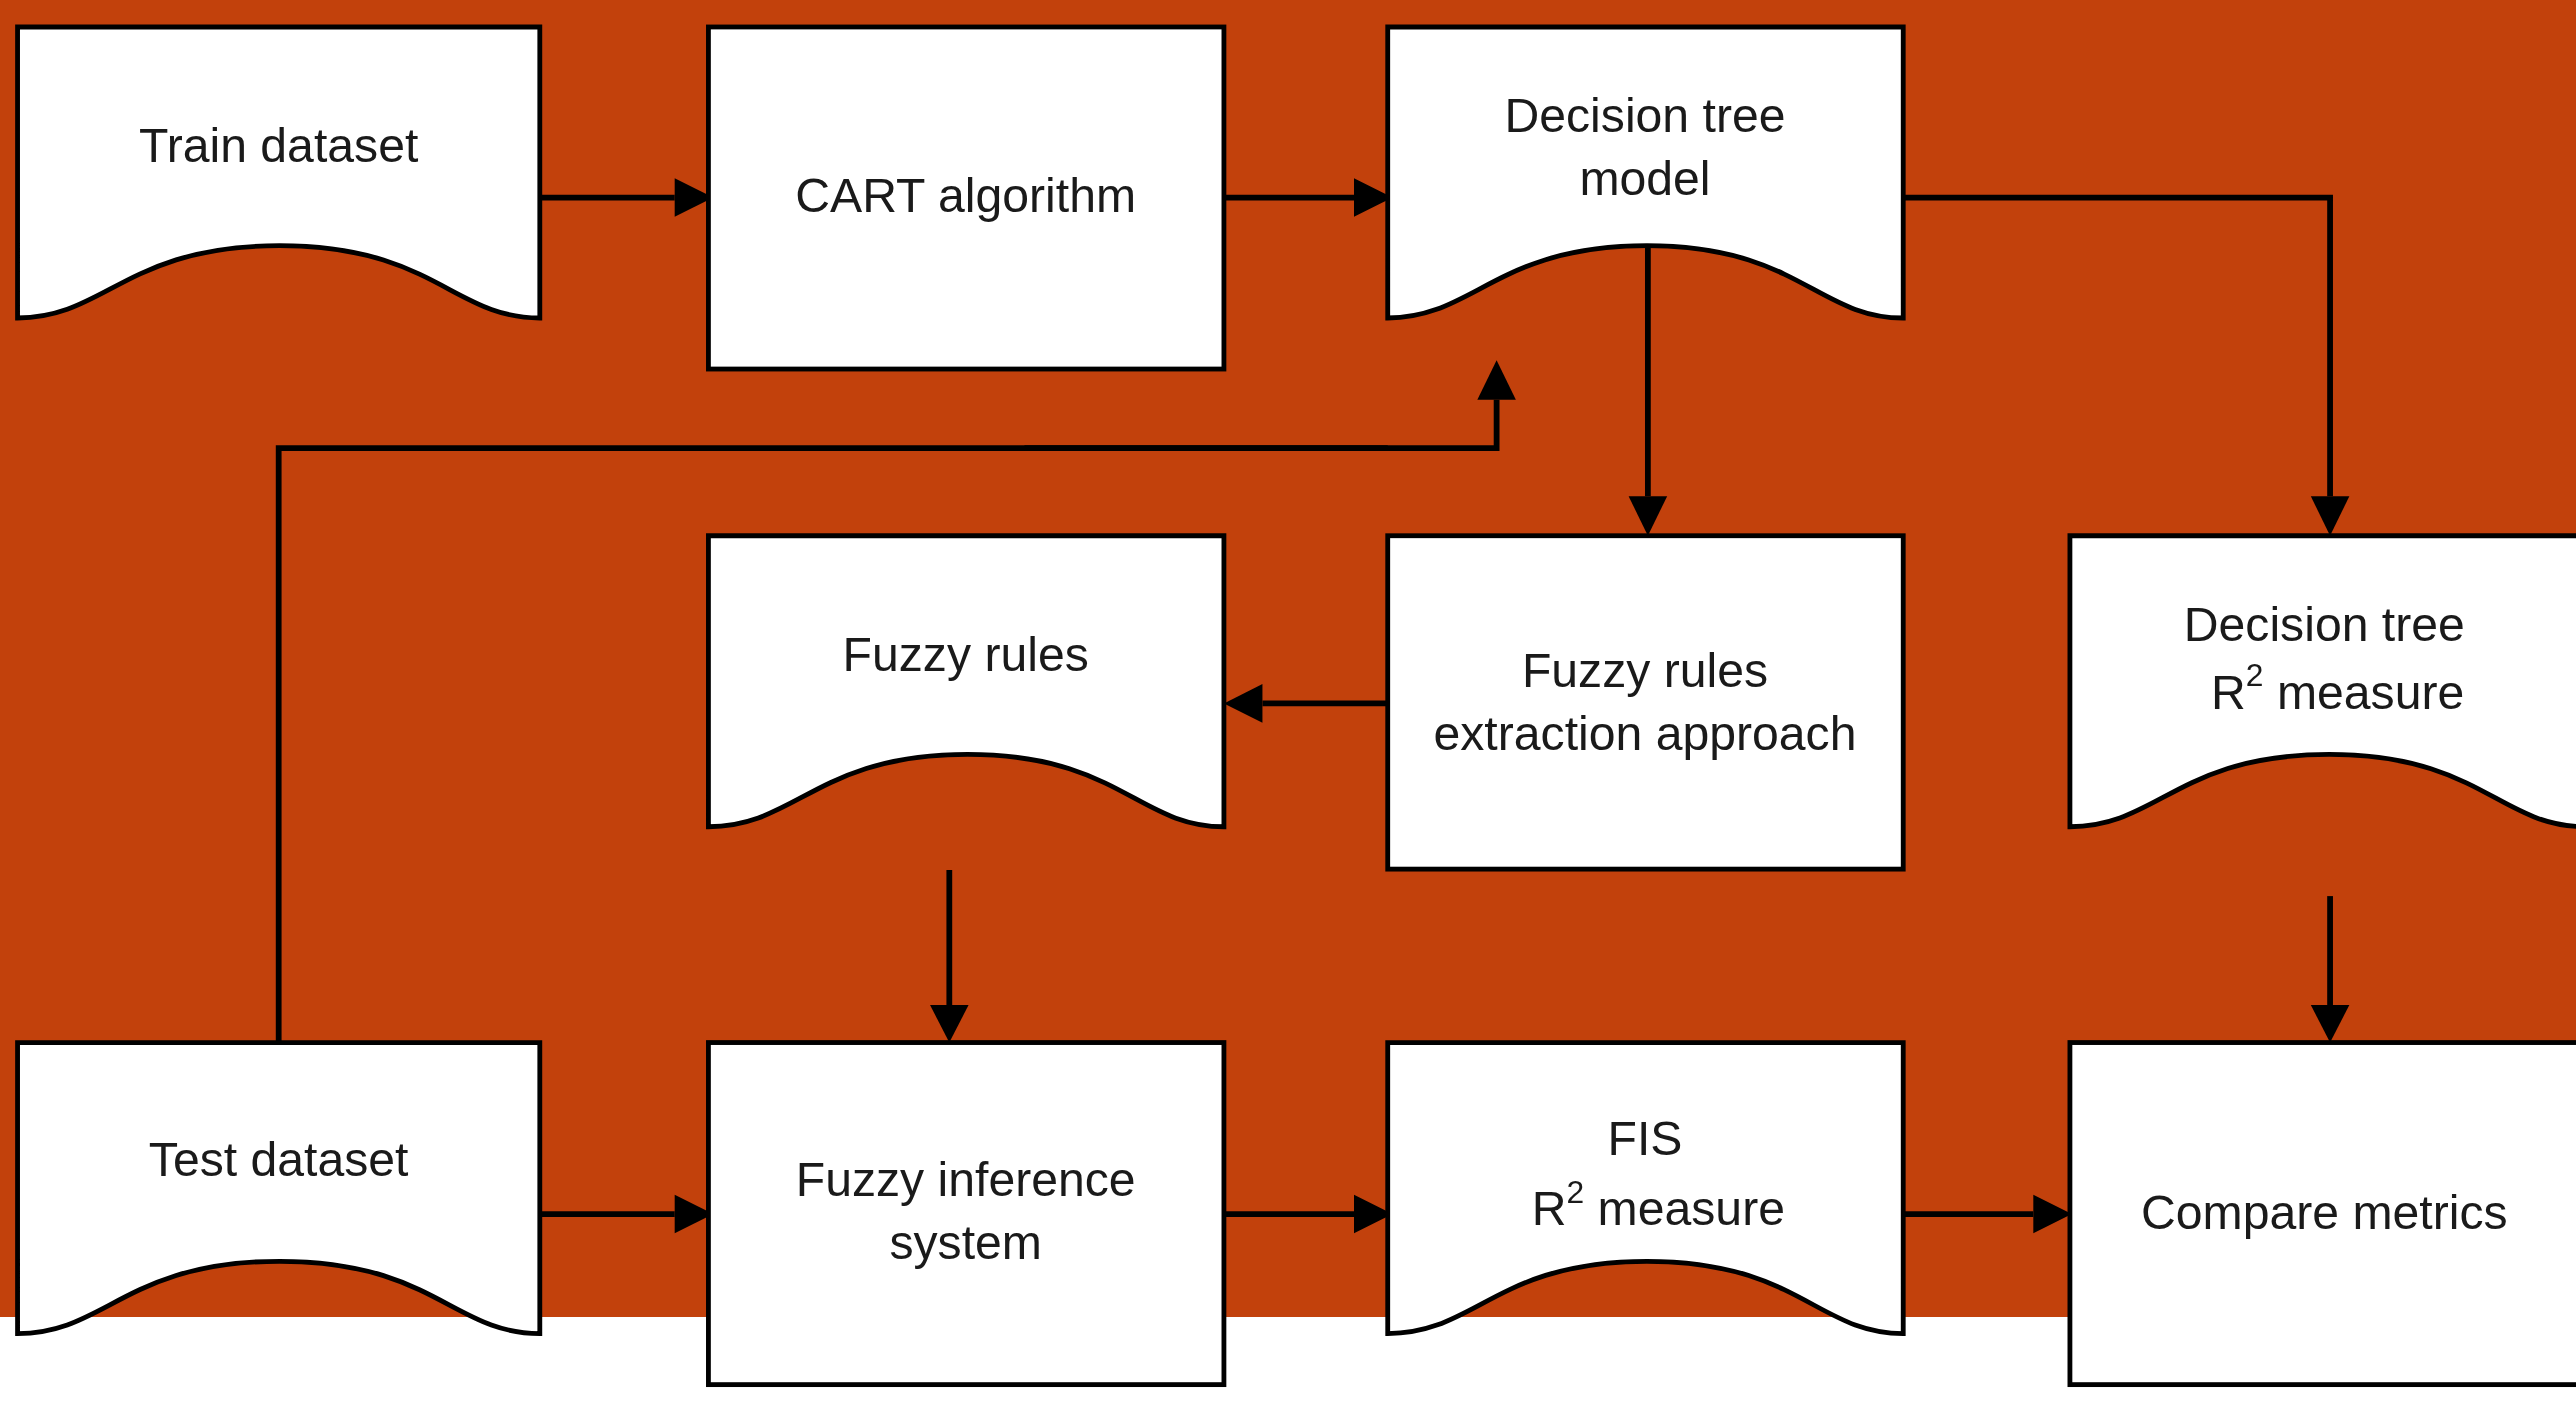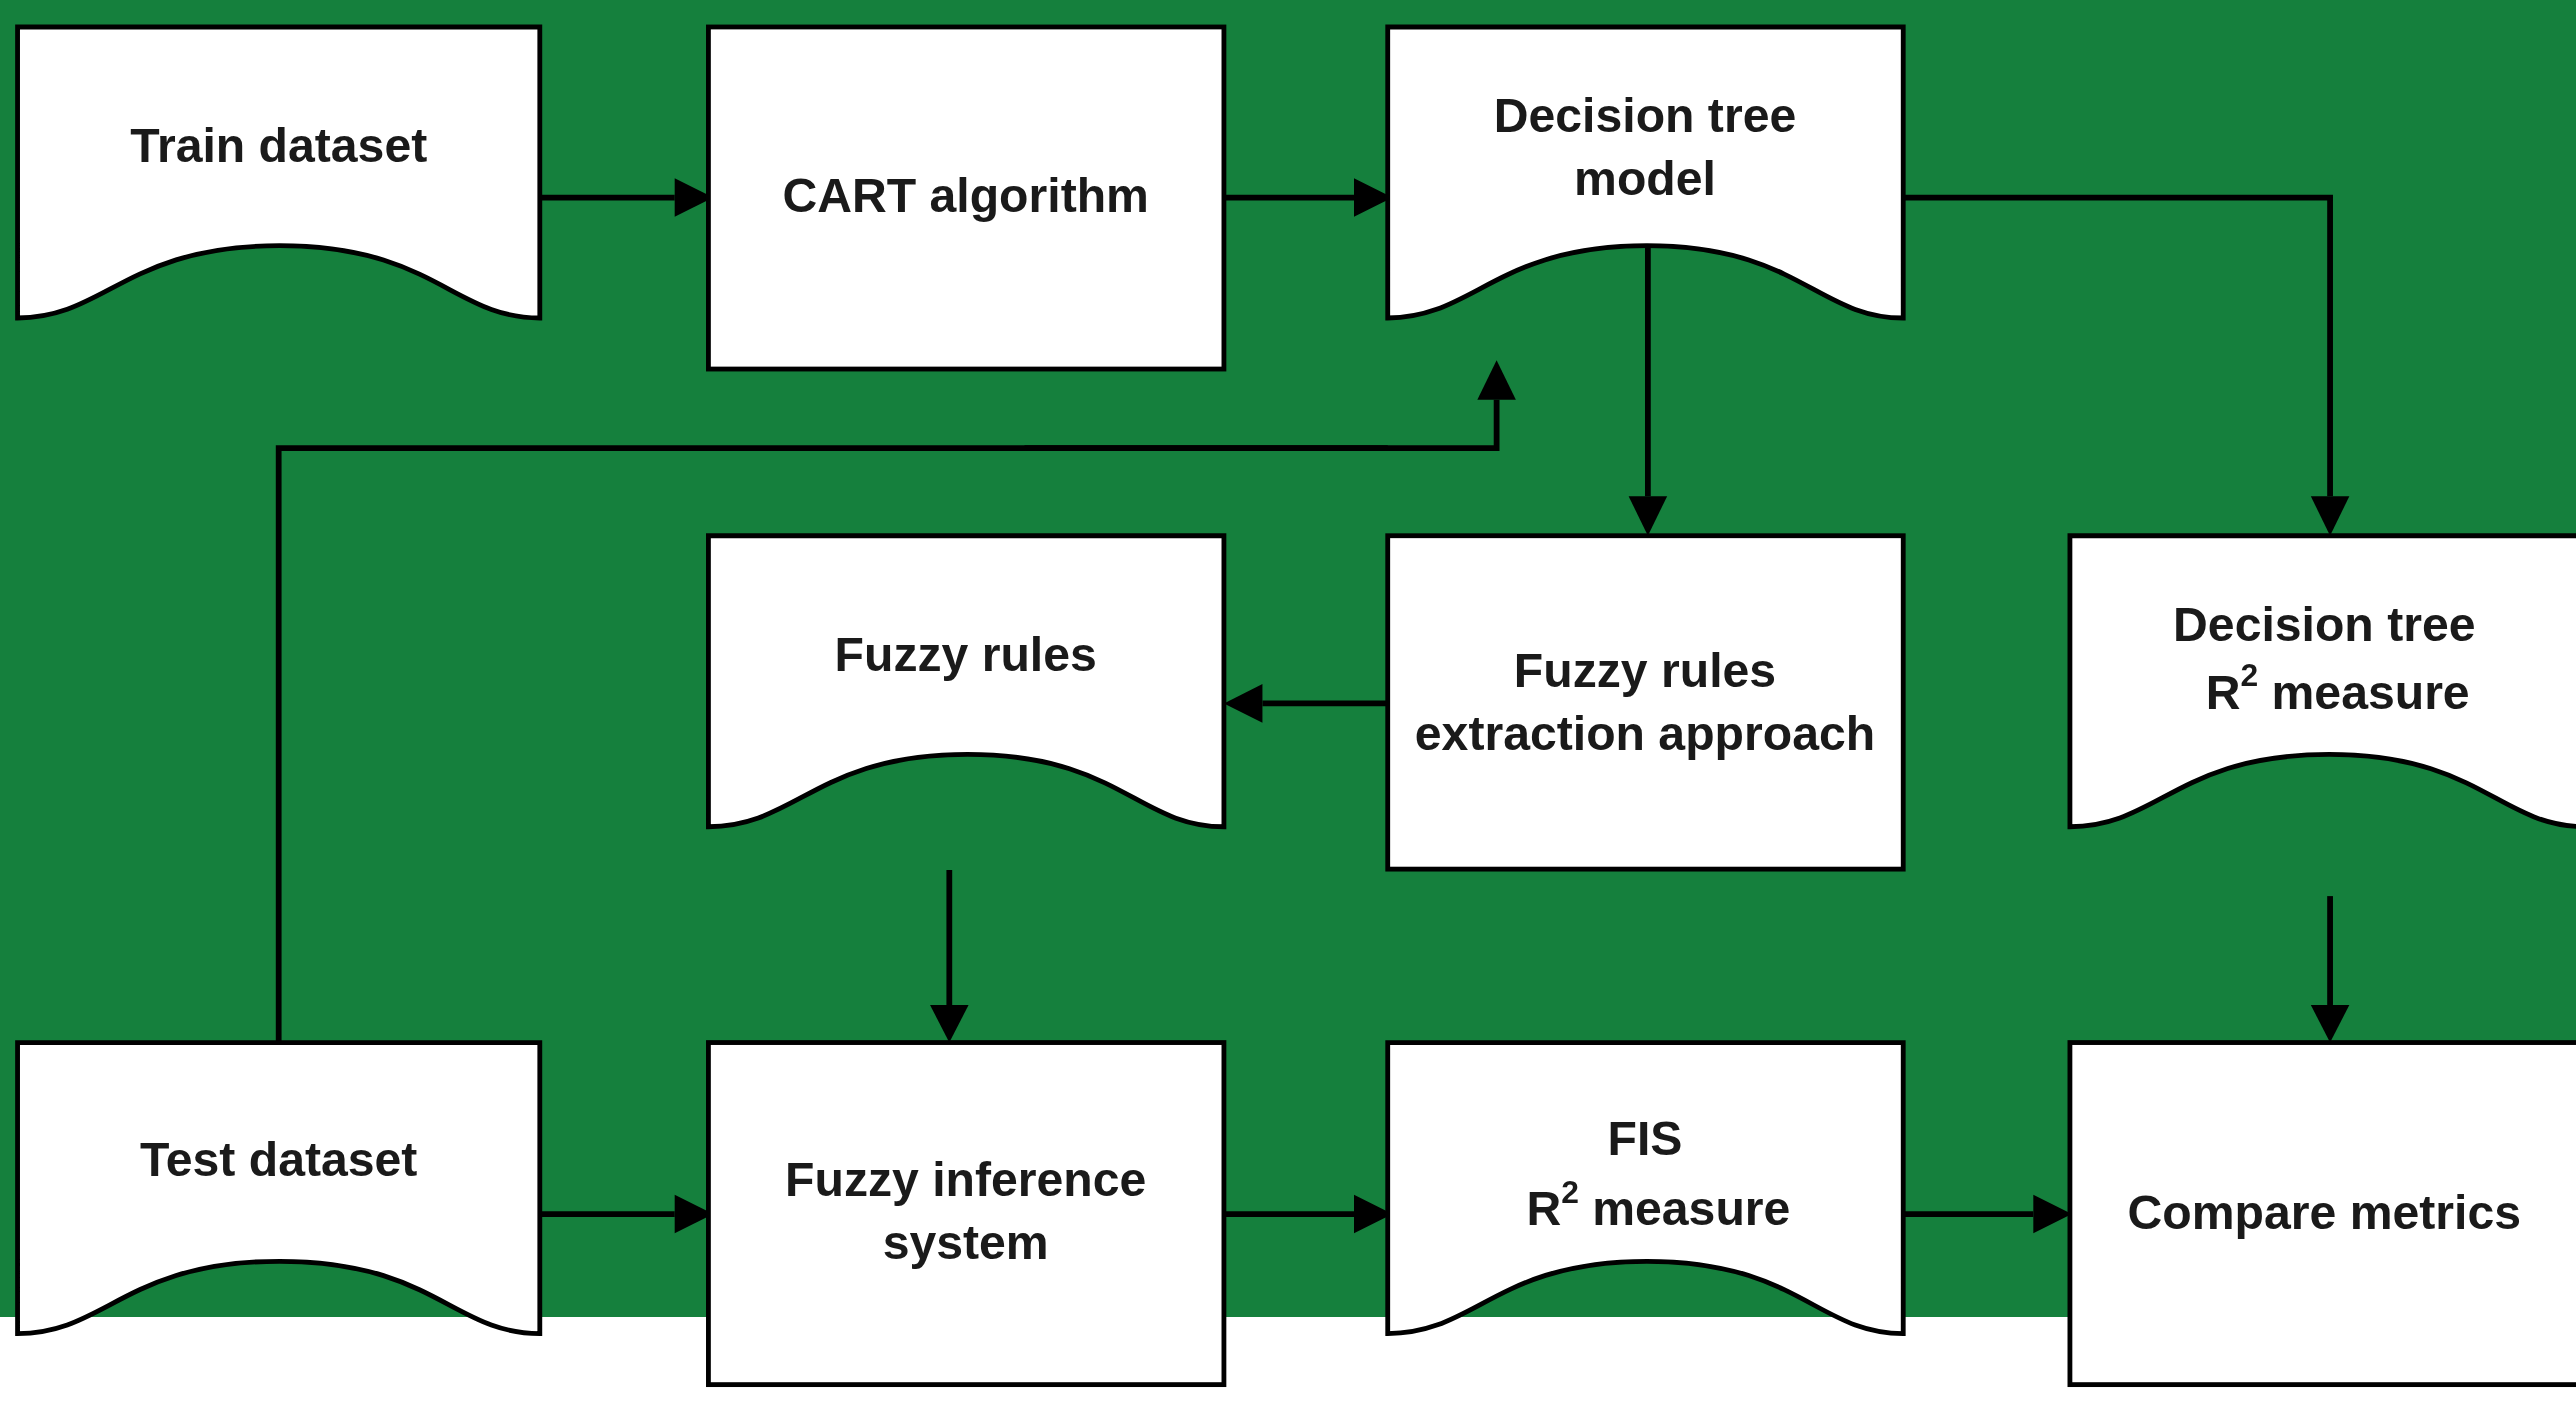--- a/index.html
+++ b/index.html
@@ -11,22 +11,21 @@
   body {
     width: 2576px;
     height: 1401px;
     font-family: "Liberation Sans", sans-serif;
     overflow: hidden;
   }
   #diagram-root {
     position: relative;
     width: 2576px;
     height: 1317px;
-    background: #15803d;
-    font-weight: bold;
+    background: #c2410c;
   }
   svg.flow {
     display: block;
     width: 2576px;
     height: 1401px;
   }
   .node-shape {
     fill: #ffffff;
     stroke: #000000;
     stroke-width: 5;

